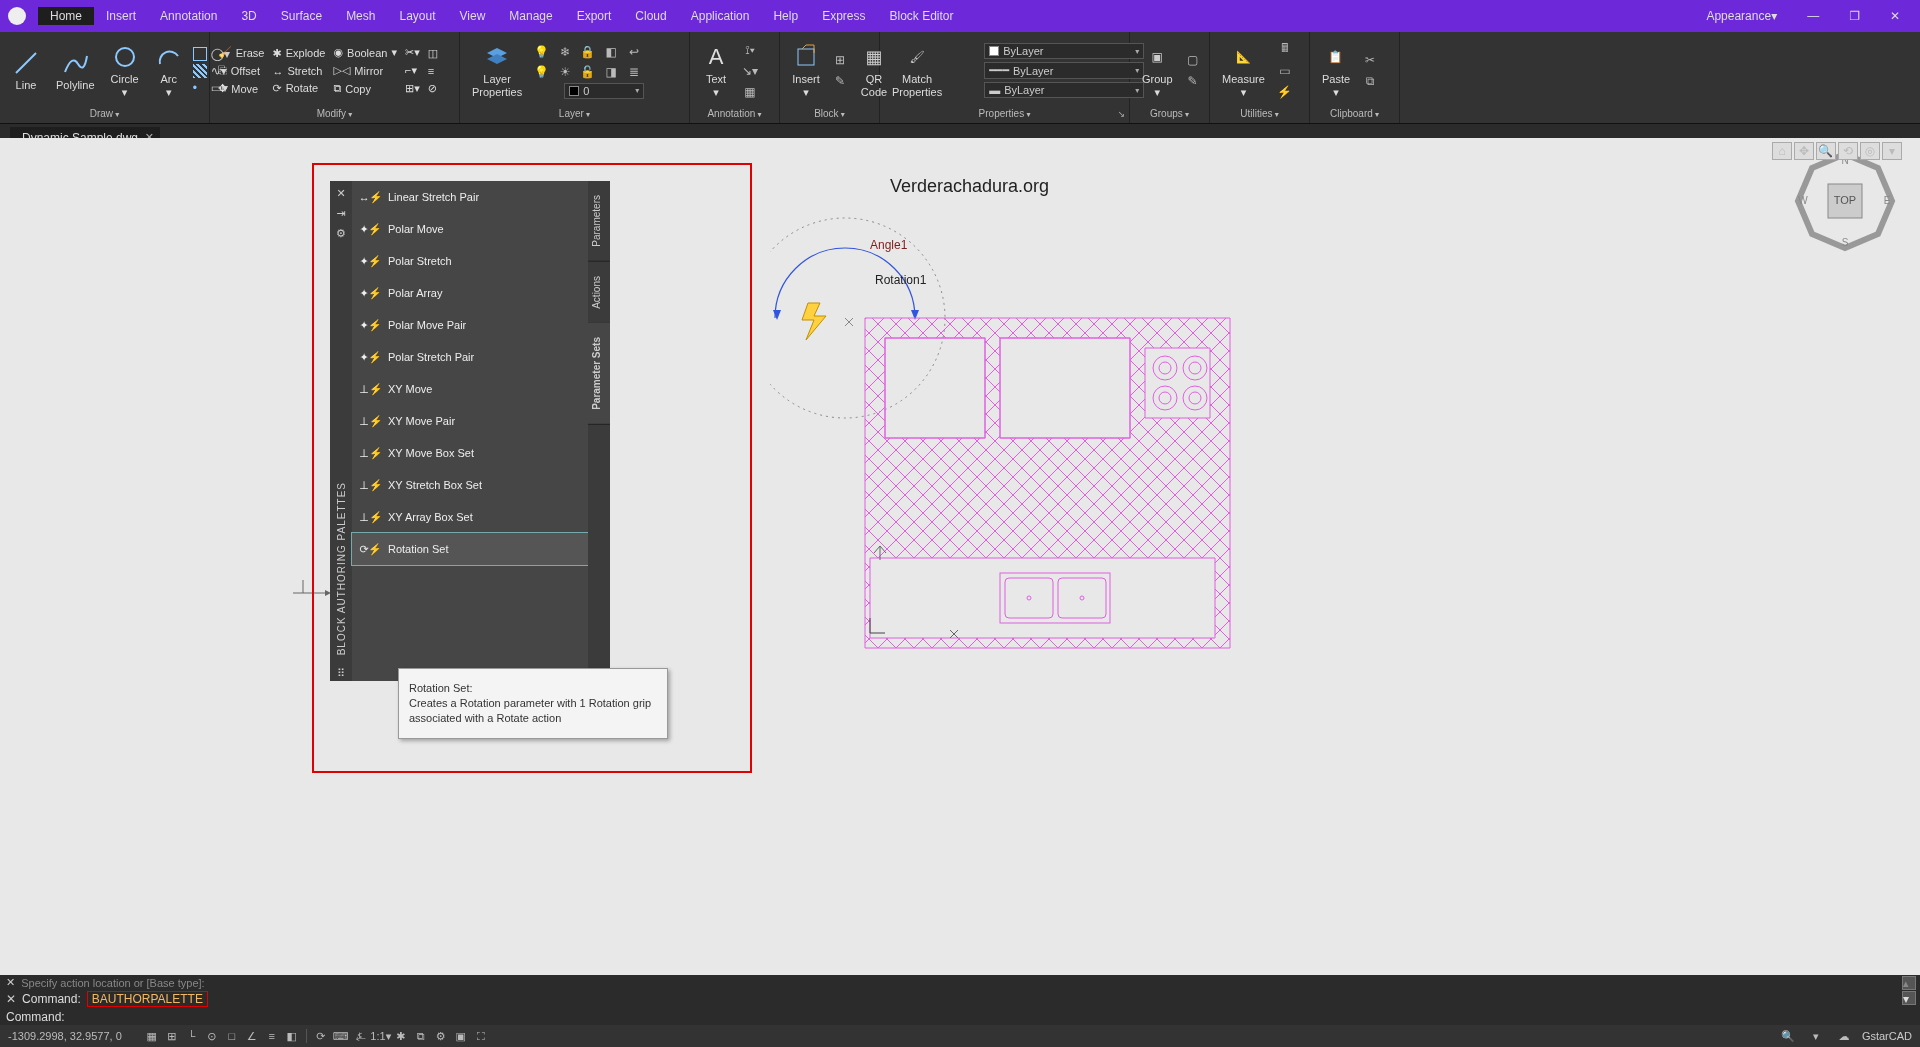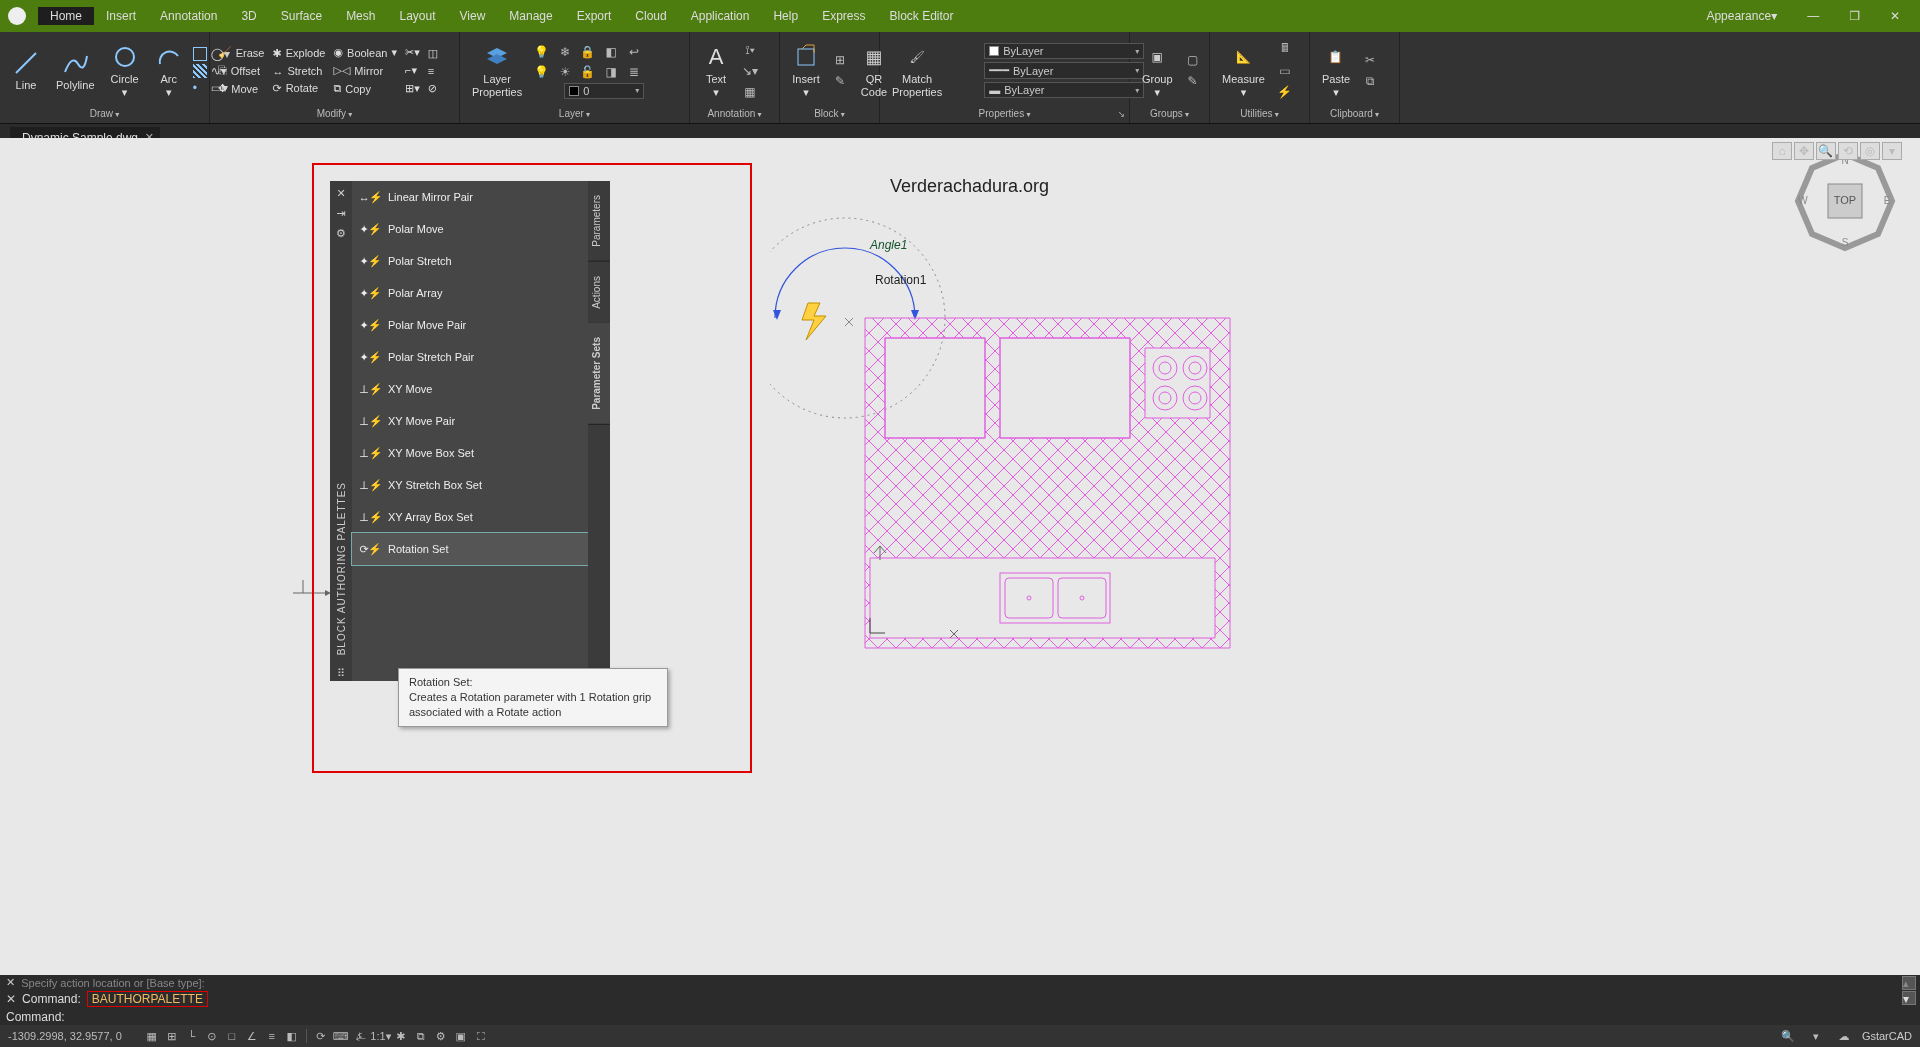--- a/index.html
+++ b/index.html
@@ -1,19 +1,19 @@
 <!DOCTYPE html>
 <html><head>
 <meta charset="utf-8">
 <style>
 * { margin:0; padding:0; box-sizing:border-box; font-family:"Segoe UI",Arial,sans-serif; }
 body { background:#1a1a1a; width:1920px; height:1047px; overflow:hidden; color:#ccc; font-size:12px; position:relative; }
 
 
-.menubar { background:#4d7c0f; height:20px; display:flex; align-items:center; padding:16px 8px; }
+.menubar { background:#6d28d9; height:20px; display:flex; align-items:center; padding:16px 8px; }
 .app-icon { width:18px; height:18px; background:#eee; border-radius:50%; margin-right:12px; }
 .menu-item { padding:2px 12px; color:#ddd; cursor:pointer; }
 .menu-item.active { background:#1e1e1e; }
 .menubar-right { margin-left:auto; display:flex; align-items:center; gap:6px; }
 
 
 .ribbon { background:#333; display:flex; height:92px; border-bottom:1px solid #111; }
 .panel { border-right:1px solid #222; display:flex; flex-direction:column; padding:4px 6px; position:relative; }
 .panel-body { flex:1; display:flex; align-items:center; gap:4px; }
 .panel-title { font-size:10px; color:#bbb; text-align:center; padding-top:3px; }
@@ -39,26 +39,26 @@
 .pal-left .icon-btn { width:14px; height:14px; color:#ccc; cursor:pointer; font-size:11px; text-align:center; }
 .pal-vtitle { writing-mode:vertical-rl; transform:rotate(180deg); font-size:10px; letter-spacing:1px; color:#ccc; padding:6px 2px; }
 .pal-list { flex:1; background:#464646; }
 .pal-item { display:flex; align-items:center; gap:8px; padding:7px 10px; cursor:pointer; font-size:11px; color:#eee; }
 .pal-item .ic { width:18px; height:18px; display:inline-flex; align-items:center; justify-content:center;}
 .pal-item:hover, .pal-item.sel { background:#555; outline:1px solid #7aa; }
 .pal-tabs { width:22px; background:#3b3b3b; display:flex; flex-direction:column; }
 .pal-tab { flex:0 0 auto; writing-mode:vertical-rl; transform:rotate(180deg); font-size:10px; padding:14px 3px; color:#ccc; border-top:1px solid #222; cursor:pointer; }
 .pal-tab.active { background:#464646; font-weight:bold; }
 
-.tooltip { position:absolute; background:#f4f4f4; color:#333; border:1px solid #999; padding:6px 10px; font-size:11px; width:270px; line-height:1.35; box-shadow:2px 2px 4px rgba(0,0,0,.3);}
+.tooltip { position:absolute; background:#f4f4f4; color:#333; border:1px solid #999; padding:12px 10px; font-size:11px; width:270px; line-height:1.35; box-shadow:2px 2px 4px rgba(0,0,0,.3);}
 .tooltip .tt-title { font-weight:normal; }
 
 
 .draw-label { position:absolute; font-size:18px; color:#222; }
-.angle-lbl { position:absolute; color:#14532d; font-size:12px;font-style:italic; }
+.angle-lbl { position:absolute; color:#7f1d1d; font-size:12px; }
 .rot-lbl { position:absolute; color:#222; font-size:12px; }
 
 
 .viewcube { position:absolute; top:8px; right:20px; width:110px; height:110px; }
 
 
 .cmdarea { position:absolute; left:0; right:0; bottom:22px; height:50px; background:#2b2b2b; display:flex; flex-direction:column; font-family:Consolas,monospace; font-size:12px;}
 .cmdline { display:flex; align-items:center; padding:1px 6px; color:#ddd; position:relative;}
 .cmdline .x { color:#ccc; margin-right:6px; cursor:pointer;}
 .cmdlabel { color:#ddd; margin-right:6px; }
@@ -393,21 +393,21 @@
       <div class="icon-btn">✕</div>
       <div class="icon-btn">⇥</div>
       <div class="icon-btn">⚙</div>
       <div style="flex:1"></div>
       <div class="pal-vtitle">BLOCK AUTHORING PALETTES</div>
       <div class="icon-btn">⠿</div>
     </div>
     <div class="pal-list">
       <div class="pal-item">
           <span class="ic">↔⚡</span>
-          <span>Linear Mirror Pair</span>
+          <span>Linear Stretch Pair</span>
         </div>
       <div class="pal-item">
           <span class="ic">✦⚡</span>
           <span>Polar Move</span>
         </div>
       <div class="pal-item">
           <span class="ic">✦⚡</span>
           <span>Polar Stretch</span>
         </div>
       <div class="pal-item">

